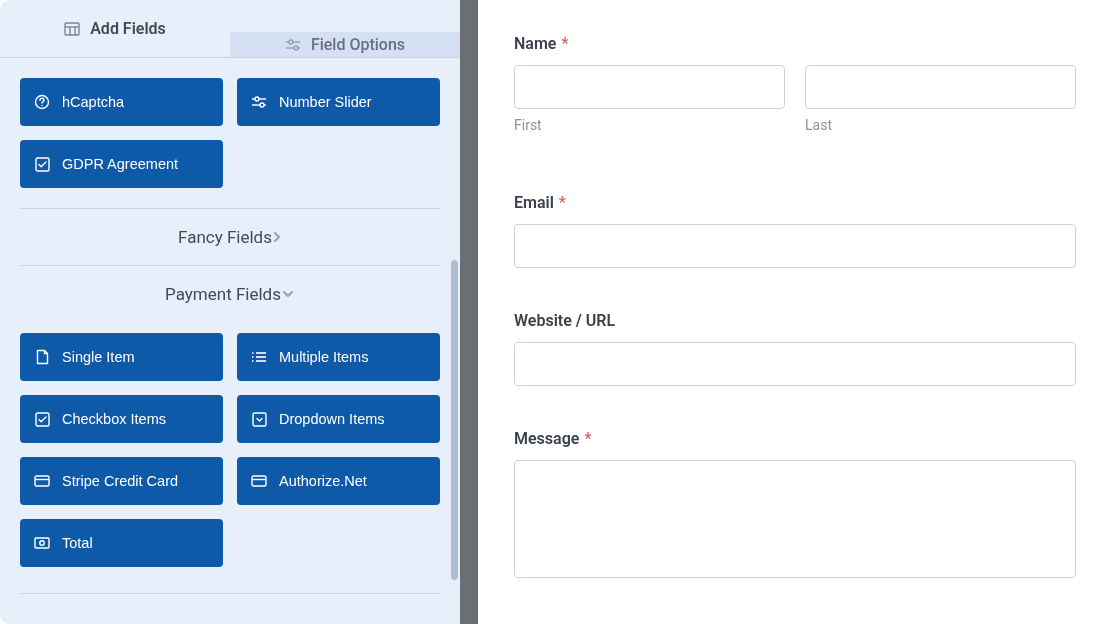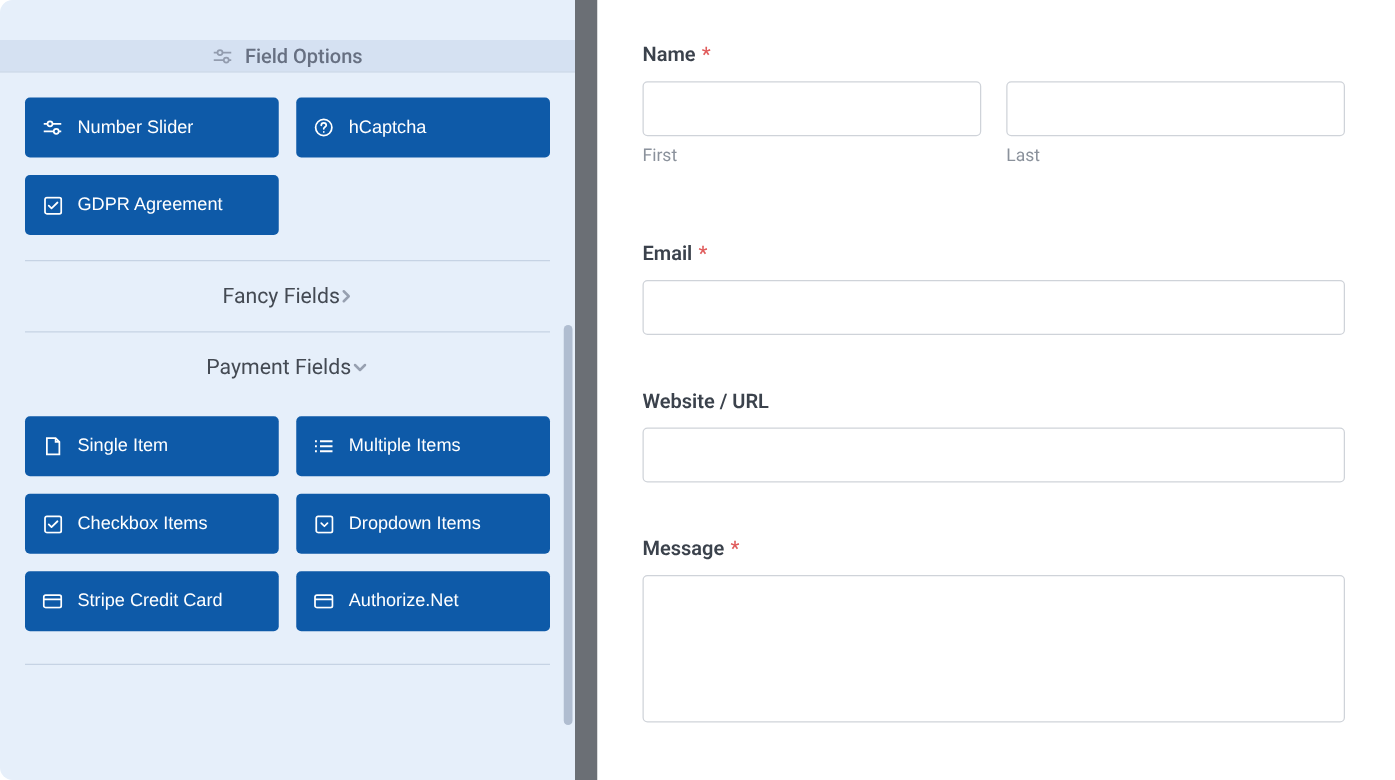--- a/index.html
+++ b/index.html
@@ -164,55 +164,66 @@
       font-family: inherit;
       resize: none;
     }
     svg { display: block; }
   </style>
 </head>
 <body>
 
 <div class="sidebar">
   <div class="tabs">
+    <div class="tab">
+      <span class="tab-icon">
+        <svg width="16" height="14" viewBox="0 0 16 14" fill="none" stroke="#5a6272" stroke-width="1.4">
+          <rect x="1" y="1" width="14" height="12" rx="1"></rect>
+          <line x1="1" y1="5" x2="15" y2="5"></line>
+          <line x1="6" y1="5" x2="6" y2="13"></line>
+          <line x1="11" y1="5" x2="11" y2="13"></line>
+        </svg>
+      </span>
+      <span>Add Fields</span>
+    </div>
     <div class="tab inactive">
       <span class="tab-icon">
         <svg width="16" height="14" viewBox="0 0 16 14" fill="none" stroke="#7d8698" stroke-width="1.4">
           <line x1="1" y1="4" x2="15" y2="4"></line>
           <circle cx="6" cy="4" r="2" fill="#d5e1f2"></circle>
           <line x1="1" y1="10" x2="15" y2="10"></line>
           <circle cx="11" cy="10" r="2" fill="#d5e1f2"></circle>
         </svg>
       </span>
       <span>Field Options</span>
     </div>
   </div>
 
   <div class="fields-section">
     <div class="field-grid">
       <button class="field-btn">
         <span class="btn-icon">
+          <svg width="16" height="16" viewBox="0 0 16 16" fill="none" stroke="#fff" stroke-width="1.4">
+            <circle cx="8" cy="8" r="6.5"></circle>
+            <path d="M6 6.2c0-1.1.9-2 2-2s2 .9 2 2c0 1.3-2 1.5-2 2.8" stroke-linecap="round"></path>
+            <circle cx="8" cy="11.5" r="0.7" fill="#fff" stroke="none"></circle>
+          </svg>
+        </span>
+        <span>hCaptcha</span>
+      </button>
+      <button class="field-btn">
+        <span class="btn-icon">
           <svg width="16" height="14" viewBox="0 0 16 14" fill="none" stroke="#fff" stroke-width="1.4">
             <line x1="1" y1="4" x2="15" y2="4"></line>
               <circle cx="6" cy="4" r="2" fill="#0e5aa8"></circle>
             <line x1="1" y1="10" x2="15" y2="10"></line>
               <circle cx="11" cy="10" r="2" fill="#0e5aa8"></circle>
           </svg>
         </span>
         <span>Number Slider</span>
-      </button>
-      <button class="field-btn">
-        <span class="btn-icon">
-          <svg width="16" height="16" viewBox="0 0 16 16" fill="none" stroke="#fff" stroke-width="1.4">
-            <circle cx="8" cy="8" r="6.5"></circle>
-            <path d="M6 6.2c0-1.1.9-2 2-2s2 .9 2 2c0 1.3-2 1.5-2 2.8" stroke-linecap="round"></path>
-            <circle cx="8" cy="11.5" r="0.7" fill="#fff" stroke="none"></circle>
-          </svg>
-        </span>
-        <span>hCaptcha</span>
       </button>
       <button class="field-btn">
         <span class="btn-icon">
           <svg width="15" height="15" viewBox="0 0 15 15" fill="none" stroke="#fff" stroke-width="1.4">
             <rect x="1" y="1" width="13" height="13" rx="1.5"></rect>
             <path d="M4 7.5l2.2 2.2L11 5" stroke-linecap="round" stroke-linejoin="round"></path>
           </svg>
         </span>
         <span>GDPR Agreement</span>
       </button>
@@ -294,20 +305,29 @@
       </button>
       <button class="field-btn">
         <span class="btn-icon">
           <svg width="16" height="12" viewBox="0 0 16 12" fill="none" stroke="#fff" stroke-width="1.4">
             <rect x="1" y="1" width="14" height="10" rx="1.5"></rect>
               <line x1="1" y1="4.5" x2="15" y2="4.5"></line>
           </svg>
         </span>
         <span>Authorize.Net</span>
       </button>
+      <button class="field-btn">
+        <span class="btn-icon">
+          <svg width="16" height="12" viewBox="0 0 16 12" fill="none" stroke="#fff" stroke-width="1.4">
+            <rect x="1" y="1" width="14" height="10" rx="1"></rect>
+              <circle cx="8" cy="6" r="2.2"></circle>
+          </svg>
+        </span>
+        <span>Total</span>
+      </button>
     </div>
   </div>
 
   <div class="section-divider" style="margin-top:6px"></div>
 
   <div class="scrollbar-thumb"></div>
 </div>
 
 <div class="gap-strip"></div>
 

